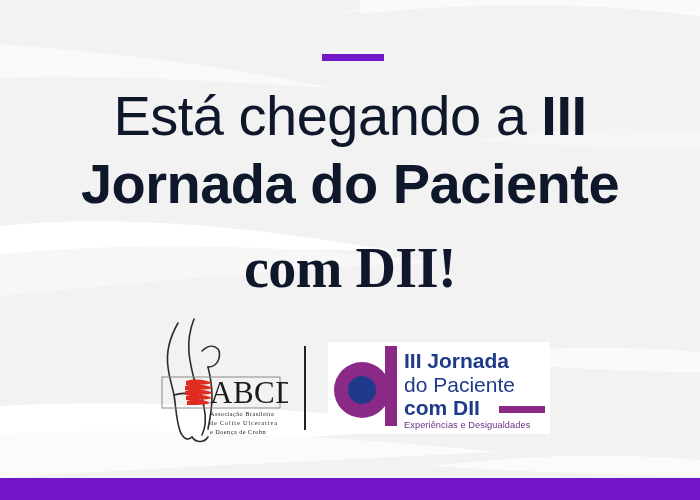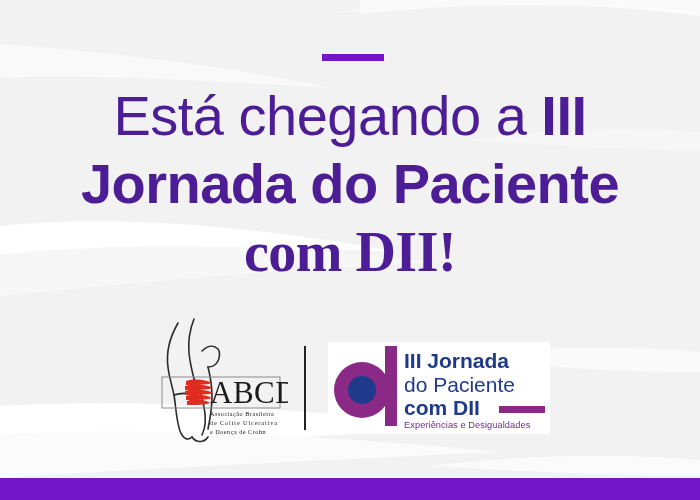--- a/index.html
+++ b/index.html
@@ -45,21 +45,21 @@
     line-height:1.0;
     letter-spacing:-0.5px;
   }
   .headline .hl-line {
     display:block;
     font-size:56px;
     white-space:nowrap;
   }
   .hl-line-1 { font-weight:400; margin-bottom:12px; }
   .hl-line-1 .hl-strong { font-weight:700; }
-  .hl-line-2 { font-weight:700; margin-bottom:12px; }
+  .hl-line-2 { font-weight:700; margin-bottom:28px; }
   .hl-line-3 { font-weight:700;font-family:Liberation Serif, serif; }
 
   
   .logo-strip {
     position:absolute;
     left:0; top:310px;
     width:700px; height:140px;
     display:flex;
     align-items:center;
     justify-content:center;
@@ -127,21 +127,21 @@
     <path d="M0,406 C140,398 300,408 470,428 C300,436 130,448 0,462 Z" fill="#ffffff"></path>
     <path d="M0,434 C160,426 330,436 500,452 C330,460 150,468 0,478 Z" fill="#fbfbfb"></path>
 
     <path d="M700,352 C600,344 520,348 430,358 C530,366 620,372 700,372 Z" fill="#ffffff" opacity="0.6"></path>
     <path d="M700,460 C600,452 520,456 430,466 C530,472 620,476 700,476 Z" fill="#ffffff" opacity="0.7"></path>
     <path d="M700,132 C620,126 540,130 470,140 C560,146 630,150 700,150 Z" fill="#ffffff" opacity="0.35"></path>
   </svg>
 
   <div class="top-accent" style="background: rgb(115, 21, 200);"></div>
 
-  <div class="headline" style="color: #4c1d95;">
+  <div class="headline" style="color: #0f172a;">
     <span class="hl-line hl-line-1"><span>Está chegando a </span><span class="hl-strong">III</span></span>
     <span class="hl-line hl-line-2">Jornada do Paciente</span>
     <span class="hl-line hl-line-3">com DII!</span>
   </div>
 
   <div class="logo-strip">
 
     <div class="abcd-logo">
       <svg width="138" height="130" viewBox="0 0 138 130" aria-hidden="true">
 

